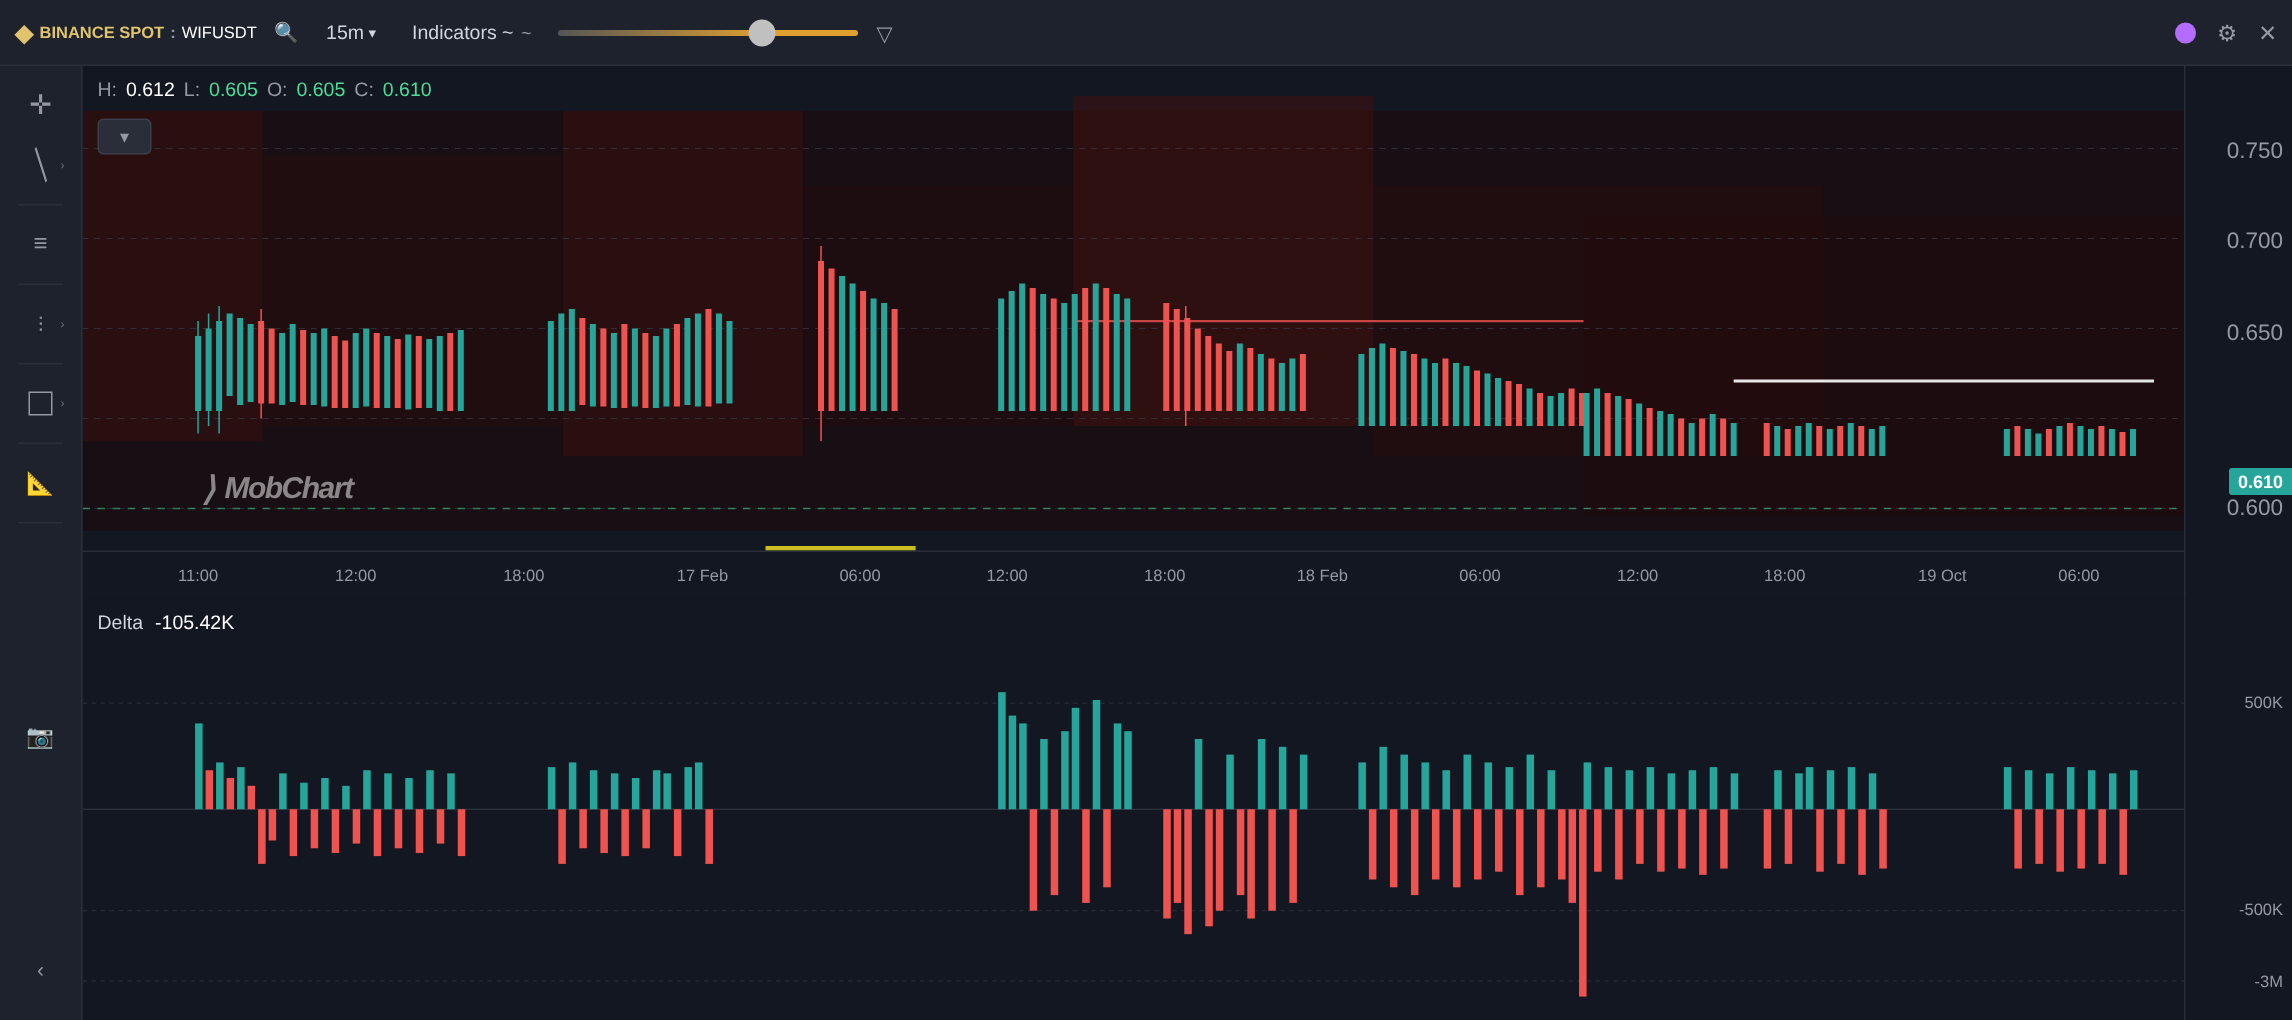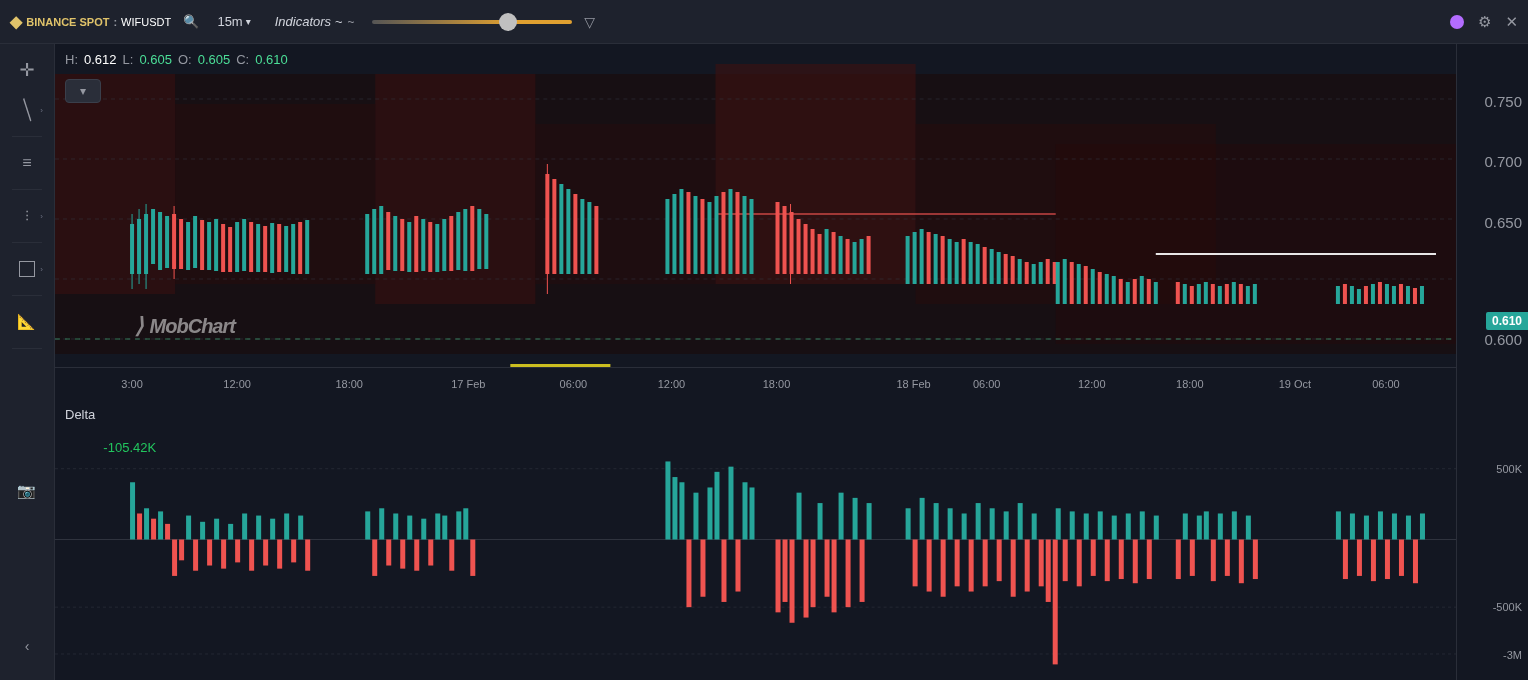--- a/index.html
+++ b/index.html
@@ -54,21 +54,20 @@
 
     .toolbar-indicators {
       display: flex;
       align-items: center;
       gap: 5px;
       cursor: pointer;
       color: #d1d4dc;
       font-size: 13px;
       padding: 4px 6px;
       border-radius: 3px;
-      font-style: italic;
     }
 
     .slider-container {
       display: flex;
       align-items: center;
       gap: 0;
       flex: 0 0 200px;
     }
     .slider-track {
       width: 200px;
@@ -260,22 +259,21 @@
       position: absolute;
       top: 8px;
       left: 10px;
       font-size: 13px;
       color: #d1d4dc;
       z-index: 5;
       display: flex;
       gap: 8px;
     }
     .delta-value {
-      color: #22c55e;
-      margin-top: 33px;
+      color: #ffffff;
     }
 
     
     .chart-svg {
       position: absolute;
       top: 0; left: 0;
       width: 100%;
       height: 100%;
     }
 
@@ -603,28 +601,28 @@
             <line x1="77" y1="170" x2="77" y2="245" stroke="#26a69a"></line>
             <line x1="84" y1="165" x2="84" y2="240" stroke="#26a69a"></line>
             <line x1="91" y1="160" x2="91" y2="245" stroke="#26a69a"></line>
             <line x1="119" y1="162" x2="119" y2="235" stroke="#ef5350"></line>
             <line x1="492" y1="120" x2="492" y2="250" stroke="#ef5350"></line>
             <line x1="735" y1="160" x2="735" y2="240" stroke="#ef5350"></line>
           </g>
         </svg>
 
         <div id="time-axis" style="position:absolute; bottom:0; left:0; right:0; height:32px; background:#131722; border-top:1px solid #2a2e39; overflow:hidden;">
-          <span class="time-label" style="left:5.5%;">3:00</span>
+          <span class="time-label" style="left:5.5%;">11:00</span>
           <span class="time-label" style="left:13%;">12:00</span>
           <span class="time-label" style="left:21%;">18:00</span>
           <span class="time-label" style="left:29.5%;">17 Feb</span>
           <span class="time-label" style="left:37%;">06:00</span>
           <span class="time-label" style="left:44%;">12:00</span>
           <span class="time-label" style="left:51.5%;">18:00</span>
-          <span class="time-label" style="left:59%;margin-left:32px;">18 Feb</span>
+          <span class="time-label" style="left:59%;">18 Feb</span>
           <span class="time-label" style="left:66.5%;">06:00</span>
           <span class="time-label" style="left:74%;">12:00</span>
           <span class="time-label" style="left:81%;">18:00</span>
           <span class="time-label" style="left:88.5%;">19 Oct</span>
           <span class="time-label" style="left:95%;">06:00</span>
         </div>
       </div>
 
       <div id="price-axis" style="width:72px; background:#131722; border-left:1px solid #2a2e39; position:relative; height:100%;">
         <span class="price-label" style="top:16%;">0.750</span>

